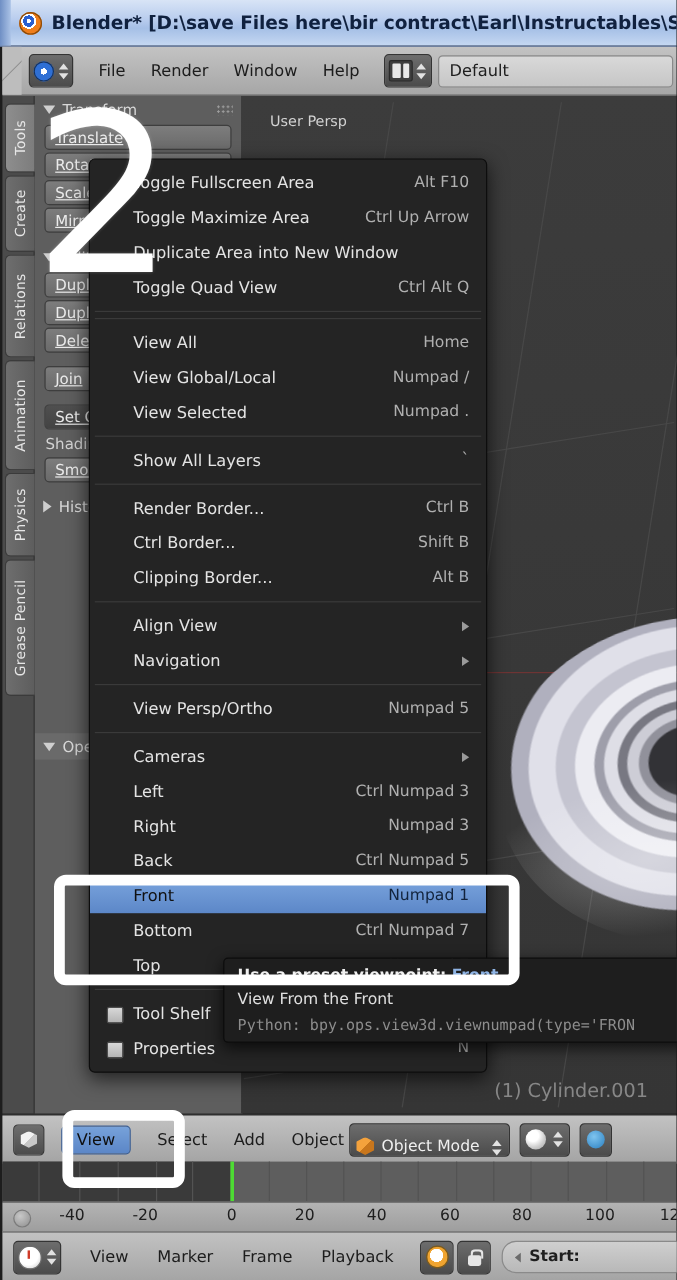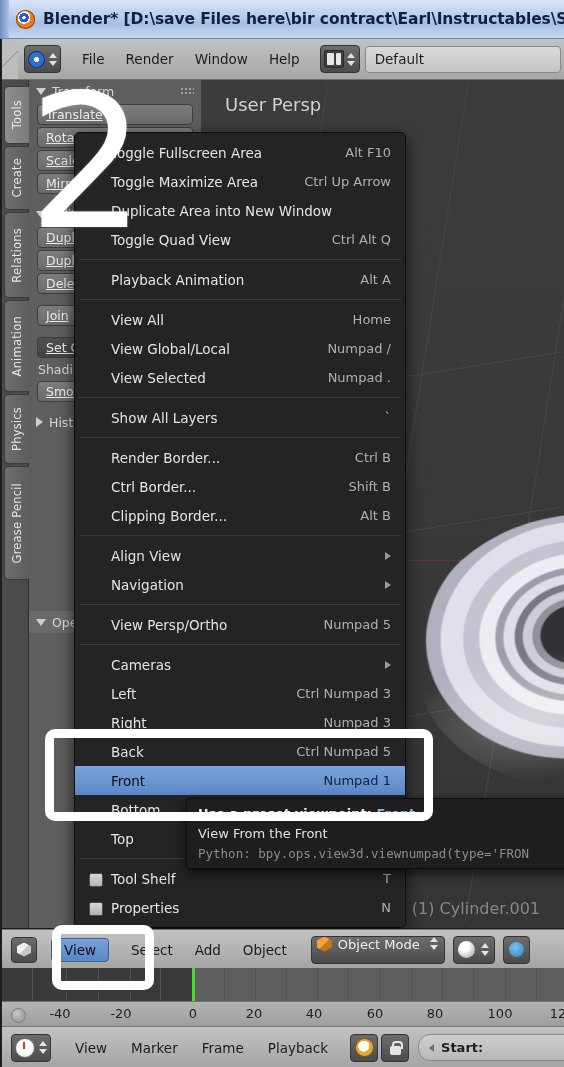--- a/index.html
+++ b/index.html
@@ -67,21 +67,21 @@
     display:flex;align-items:center;padding:0 8px;box-sizing:border-box;text-decoration:underline;}
   .pbtn.dark{background:linear-gradient(to bottom,#4f4f4f,#434343);}
   .prow{display:flex;margin:2px 8px;gap:3px;}
   .prow .pbtn{margin:0;flex:1;}
   .psep{height:7px;}
   .plabel{color:#d2d2d2;font-size:12.5px;padding:2px 9px;}
 
   
   .viewport{position:absolute;left:201px;top:80px;width:363px;height:848px;
     background:linear-gradient(to bottom,#3c3c3c,#353535);overflow:hidden;}
-  .vp-text{position:absolute;left:24px;top:14px;font-size:18px;color:#d2d2d2;}
+  .vp-text{position:absolute;left:24px;top:14px;font-size:12px;color:#d2d2d2;}
   .vp-obj{position:absolute;right:24px;bottom:10px;font-size:16px;color:#878787;}
   .gridline{position:absolute;background:#484848;}
   .axis-red{position:absolute;height:1px;background:#6e3434;}
   .model{position:absolute;left:213px;top:405px;width:330px;height:330px;border-radius:50%;
     background:
       radial-gradient(ellipse 49% 49% at 50% 44%, rgba(50,50,54,1) 0 22%, rgba(145,145,155,1) 23% 27%,
         rgba(205,205,214,1) 28% 33%, rgba(120,120,130,1) 34% 38%, rgba(222,222,230,1) 39% 45%,
         rgba(158,158,170,1) 46% 50%, rgba(236,236,242,1) 51% 60%, rgba(196,196,208,1) 61% 70%,
         rgba(224,224,233,1) 71% 84%, rgba(176,176,190,1) 85% 93%, rgba(150,150,165,0.0) 94% 100%);
     transform:rotate(-8deg) scaleY(0.82);filter:blur(0.3px);}
@@ -119,21 +119,21 @@
     border-top:1px solid #767676;border-bottom:1px solid #6d6d6d;display:flex;align-items:center;}
   .vcube{width:24px;height:24px;margin-left:9px;border-radius:4px;
     background:linear-gradient(to bottom,#6d6d6d,#4c4c4c);border:1px solid #353535;
     display:flex;align-items:center;justify-content:center;flex:none;}
   .cube-g{width:14px;height:14px;background:
      linear-gradient(135deg,#f2f2f2 0 48%,#c8c8c8 50% 100%);
      clip-path:polygon(50% 0,100% 26%,100% 74%,50% 100%,0 74%,0 26%);}
   .fmenu{font-size:13.5px;color:#1c1c1c;margin-left:22px;white-space:nowrap;}
   .fmenu.active{background:linear-gradient(to bottom,#77a2da,#5b86c7);color:#0f0f0f;
     padding:3px 12px;border-radius:4px;border:1px solid #3c5f94;}
-  .modebox{display:flex;align-items:flex-start;height:26px;margin-left:24px;border-radius:4px;
+  .modebox{display:flex;align-items:flex-end;height:26px;margin-left:4px;border-radius:4px;
     background:linear-gradient(to bottom,#6d6d6d,#4b4b4b);border:1px solid #343434;padding:0 5px;flex:none;}
   .mode-ic{width:15px;height:15px;background:
      linear-gradient(135deg,#f4a23c 0 48%,#c8761c 50% 100%);
      clip-path:polygon(50% 0,100% 26%,100% 74%,50% 100%,0 74%,0 26%);margin-right:6px;}
   .mode-tx{font-size:13px;color:#f0f0f0;}
   .shadebox{display:flex;align-items:center;height:26px;margin-left:8px;border-radius:4px;
     background:linear-gradient(to bottom,#6d6d6d,#4b4b4b);border:1px solid #343434;padding:0 4px;flex:none;}
   .sphere{width:17px;height:17px;border-radius:50%;
     background:radial-gradient(circle at 36% 32%,#ffffff 0 30%,#cfcfcf 60%,#9d9d9d 100%);}
   .bluebtn{width:25px;height:26px;margin-left:8px;border-radius:4px;
@@ -312,24 +312,20 @@
       </div>
     <div class="mi">
         <span>Duplicate Area into New Window</span>
       </div>
     <div class="mi">
         <span>Toggle Quad View</span>
         <span class="sc">Ctrl Alt Q</span>
       </div>
     <div class="msep"></div>
 
-    <div class="mi">
-        <span>Playback Animation</span>
-        <span class="sc">Alt A</span>
-      </div>
     <div class="msep"></div>
 
     <div class="mi">
         <span>View All</span>
         <span class="sc">Home</span>
       </div>
     <div class="mi">
         <span>View Global/Local</span>
         <span class="sc">Numpad /</span>
       </div>

